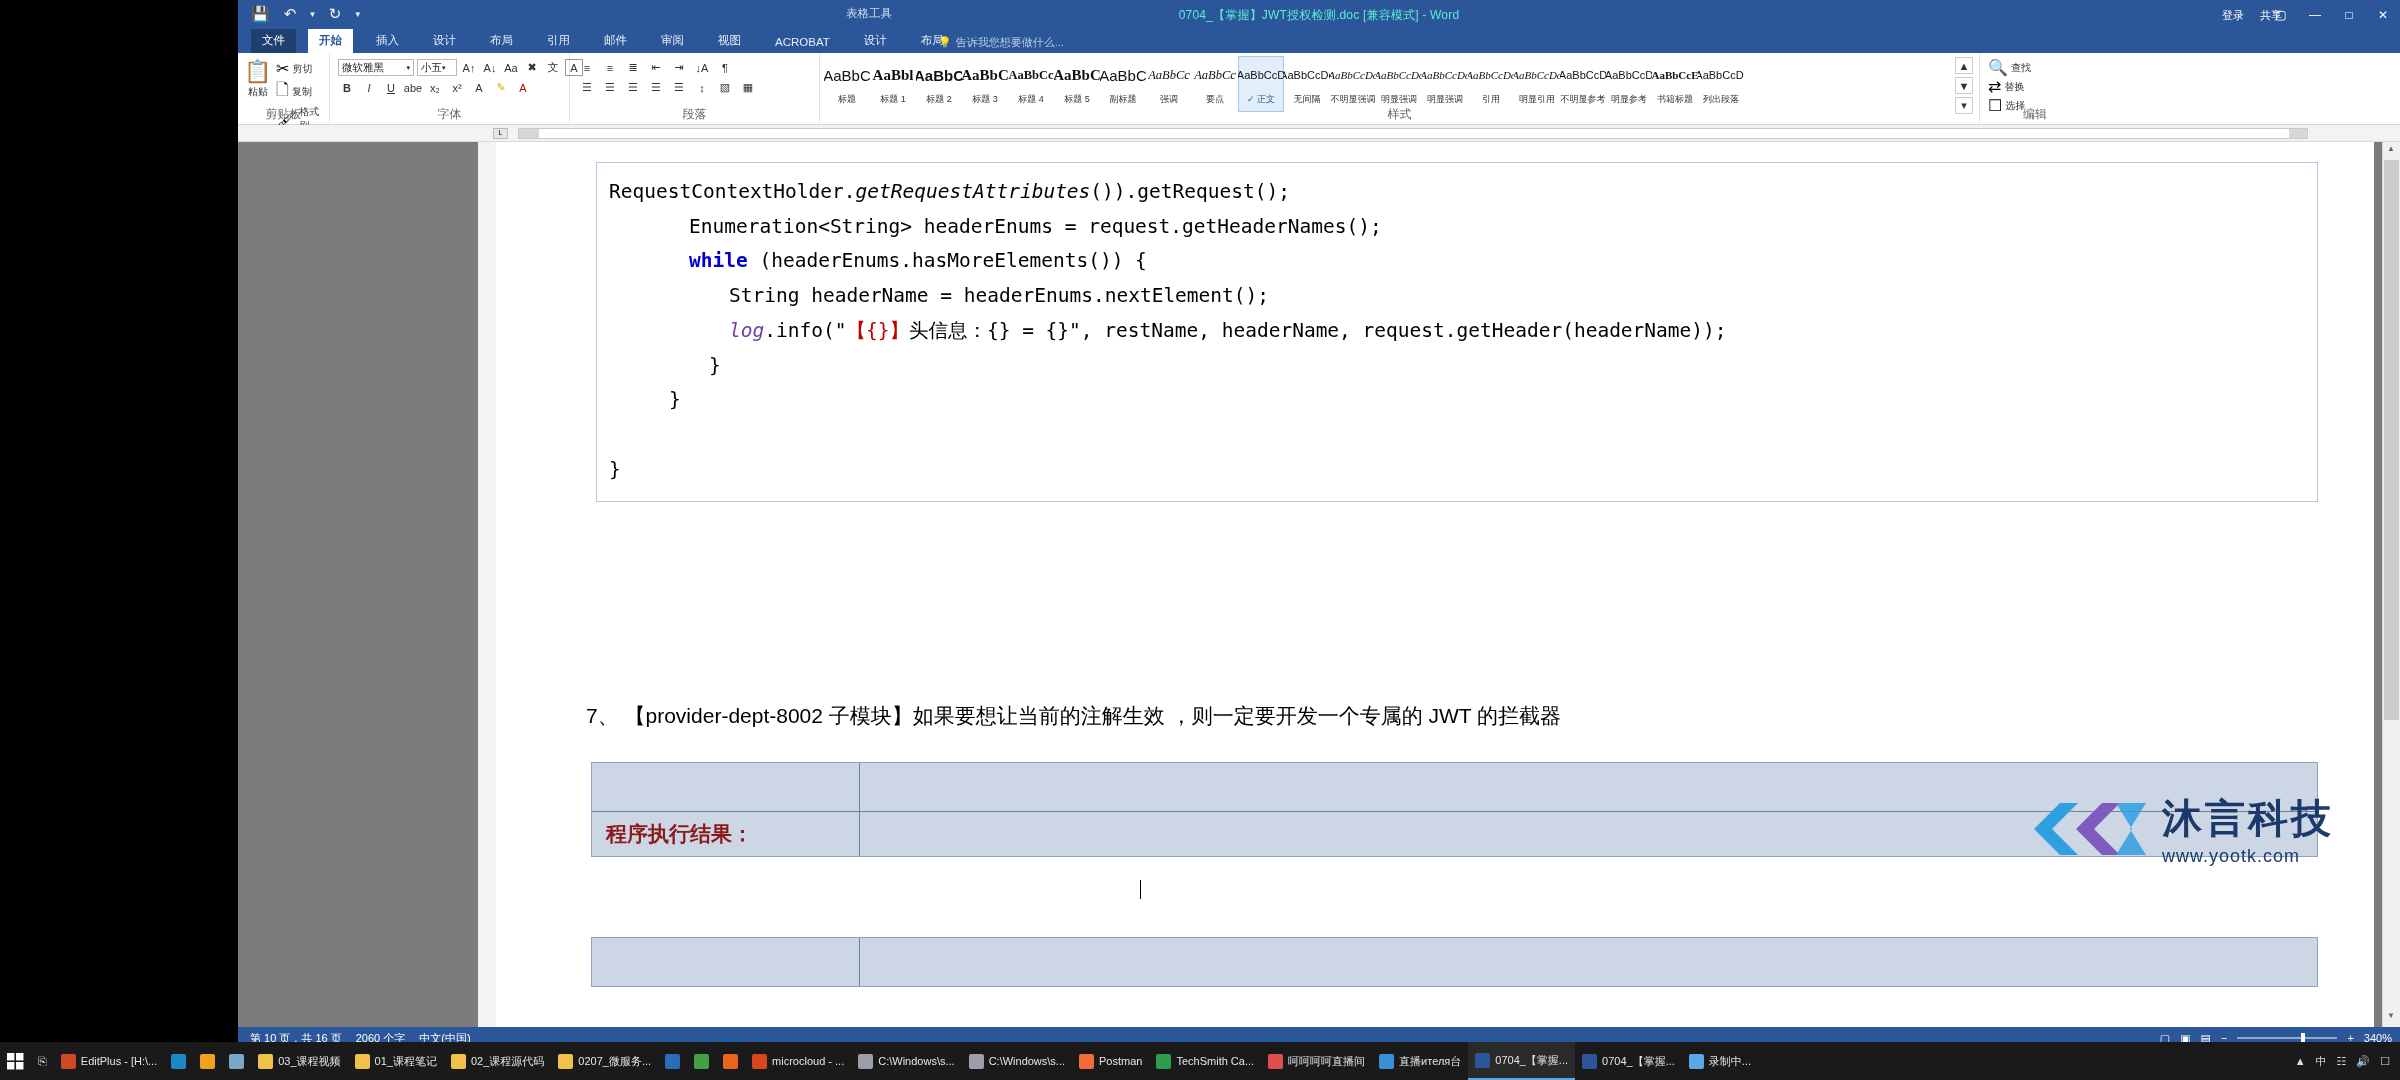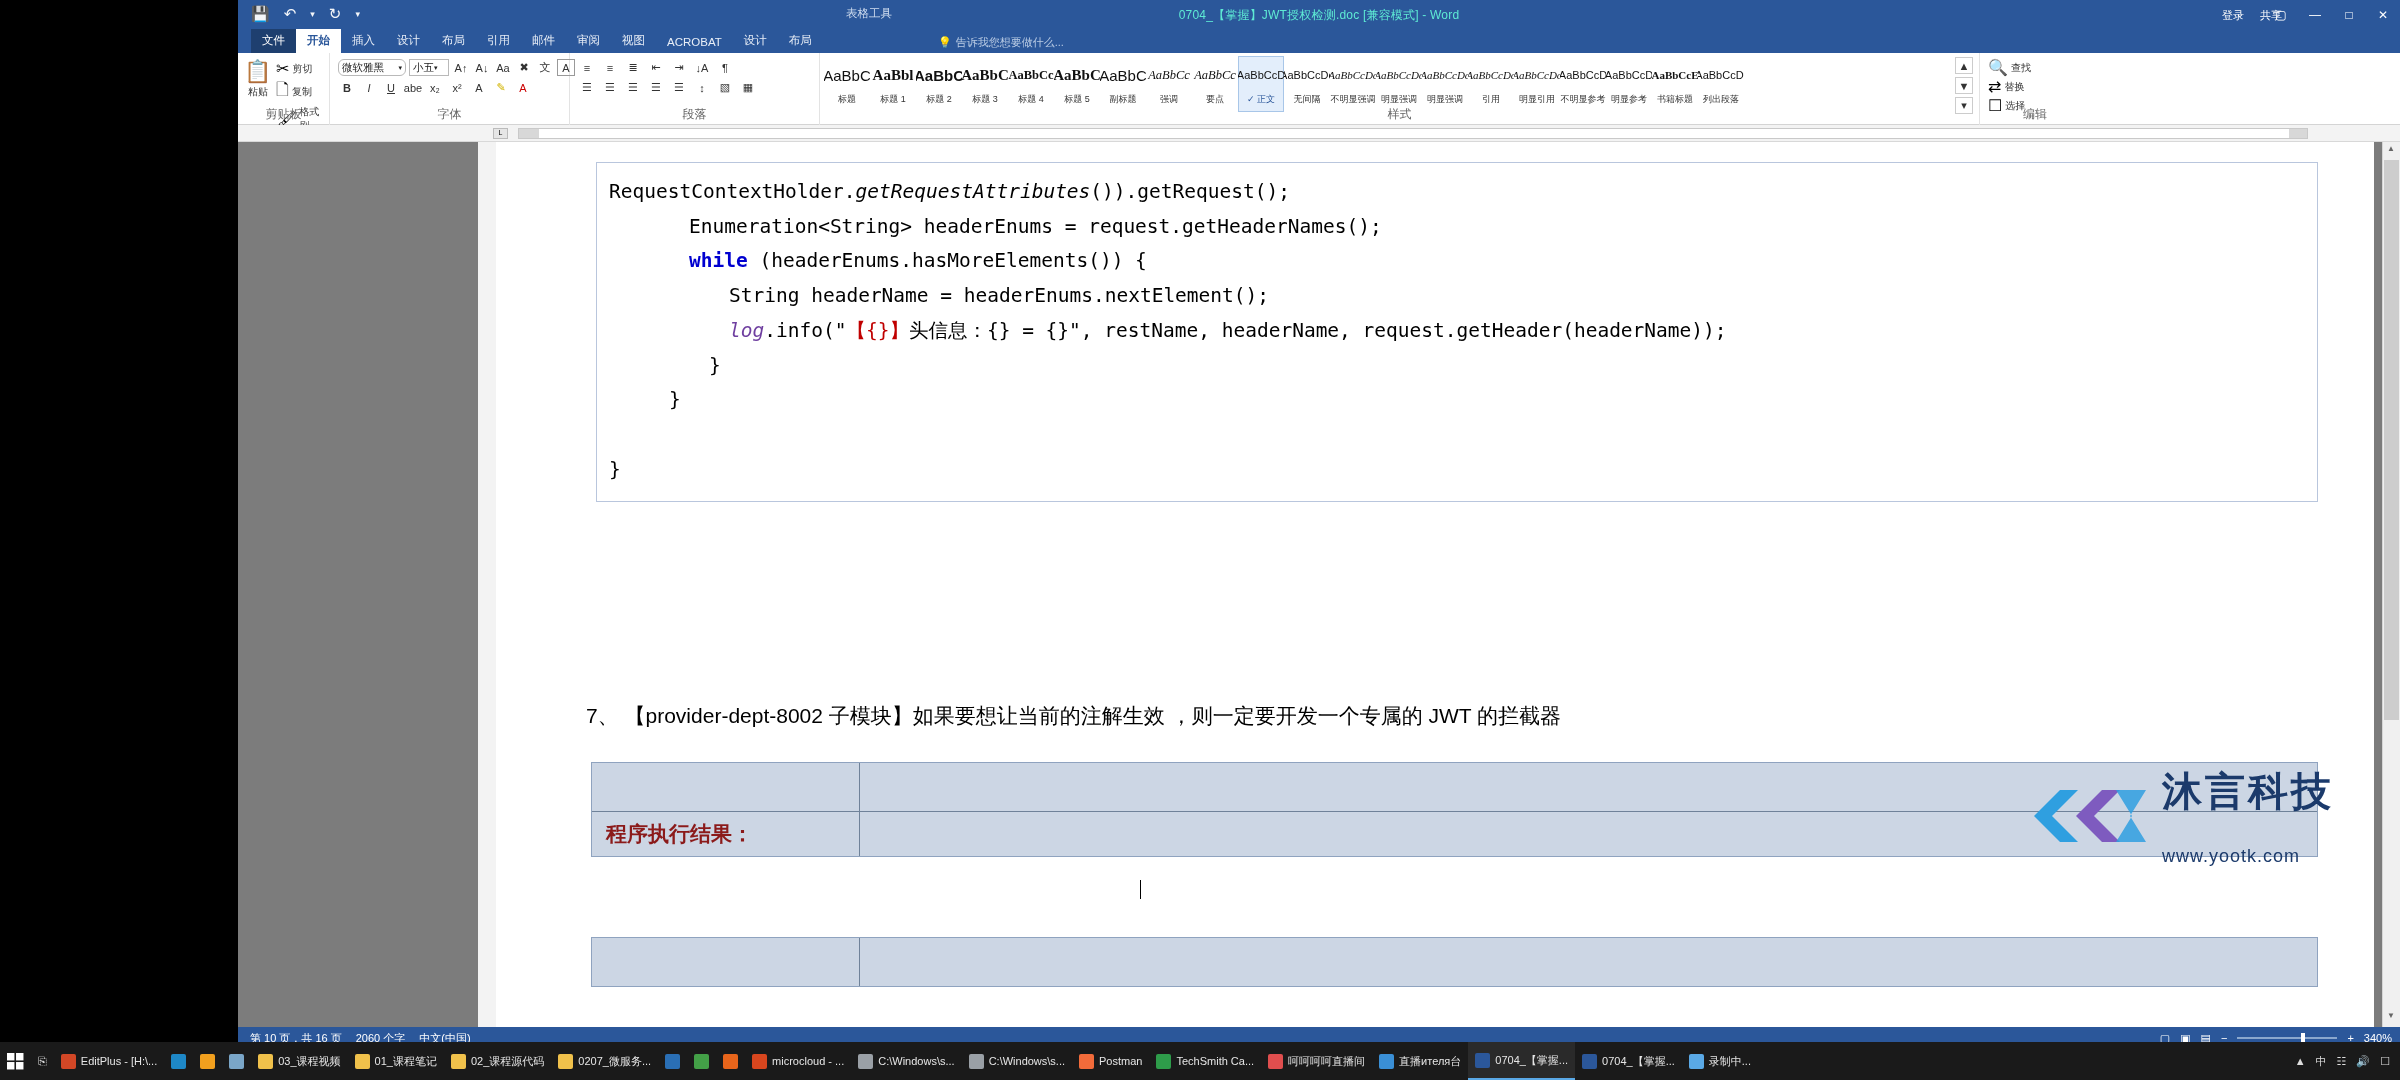--- a/index.html
+++ b/index.html
@@ -16,21 +16,21 @@
   .qat { position:absolute; left:13px; top:3px; display:flex; align-items:center; gap:14px; color:#fff; }
   .qat .ic { font-size:15px; line-height:22px; opacity:.95; }
   .tbl-tools { position:absolute; left:608px; top:6px; color:#cfdcef; font-size:11.5px; }
   .doctitle { position:absolute; left:0; right:0; top:7px; text-align:center; color:#5eead4; font-size:12px; letter-spacing:.2px; }
   .wctl { position:absolute; right:0; top:0; display:flex; height:30px; }
   .wctl div { width:34px; height:30px; display:flex; align-items:center; justify-content:center; color:#fff; font-size:12px; }
   .signin { position:absolute; right:118px; top:8px; color:#fff; font-size:11px; display:flex; gap:16px; }
 
   
   .tabsrow { position:relative; height:23px; background:#2b579a; }
-  .tabs { display:flex; align-items:flex-end; height:23px; padding-left:13px; gap:0; }
+  .tabs { display:flex; align-items:flex-end; height:23px; padding-left:13px; gap:12px; }
   .tab { color:#e8eef7; font-size:11.5px; padding:4px 11px 5px; white-space:nowrap; }
   .tab.file { background:#1e3f6f; color:#fff; }
   .tab.active { background:#fff; color:#2b579a; font-weight:bold; }
   .tellme { position:absolute; left:700px; top:5px; color:#b9cbe4; font-size:11px; display:flex; gap:4px; align-items:center;}
 
   
   .ribbon { position:relative; height:72px; background:#fff; border-bottom:1px solid #d4d4d4; }
   .grp { position:absolute; top:0; height:72px; border-right:1px solid #e3e3e3; }
   .grplab { position:absolute; bottom:2px; width:100%; text-align:center; font-size:12px; color:#666; }
   .rowbtn { display:flex; align-items:center; gap:3px; }
@@ -80,21 +80,21 @@
   .tbl .c1 { width:268px; border-right:1px solid #6f8299; padding:8px 14px; font-size:21px; font-weight:bold; color:#8b1a1a; }
   .tbl .c2 { flex:1; padding:8px 10px; font-size:12px; color:#333; }
   .tbl .blank { height:48px; }
 
   .caret { position:absolute; width:1px; height:19px; background:#000; }
 
   
   .logo { position:absolute; right:40px; bottom:160px; display:flex; align-items:center; gap:12px; }
   .logo .glyph { width:120px; height:64px; position:relative; }
   .logo .txt .cn { font-size:40px; font-weight:bold; color:#1b3a6b; letter-spacing:3px; }
-  .logo .txt .url { font-size:18px; color:#1b3a6b; letter-spacing:1px;margin-top:27px; }
+  .logo .txt .url { font-size:18px; color:#1b3a6b; letter-spacing:1px; }
 
   
   .status { position:relative; height:22px; background:#2b579a; color:#fff; font-size:11px; display:flex;
             align-items:center; }
   .status .left { margin-left:12px; display:flex; gap:14px; }
   .status .right { position:absolute; right:8px; display:flex; align-items:center; gap:10px; }
   .zoomtrack { width:100px; height:2px; background:#8aa7cd; position:relative; }
   .zoomknob { position:absolute; left:64px; top:-4px; width:4px; height:10px; background:#fff; }
 
   
@@ -174,21 +174,21 @@
           <div class="rowbtn">
               <span>🖌</span>
               <span class="mini">格式刷</span>
             </div>
         </div>
         <div class="grplab">剪贴板</div>
       </div>
 
       <div class="grp" style="left:92px; width:240px;">
         <div style="position:absolute; left:8px; top:6px; display:flex; gap:3px; align-items:center;">
-          <div class="boxy" style="width:68px; justify-content:space-between;border-radius:6px;">
+          <div class="boxy" style="width:76px; justify-content:space-between;">
             <span>微软雅黑</span>
               <span style="font-size:7px">▾</span>
           </div>
           <div class="boxy" style="width:40px; justify-content:flex-start;">
             <span>小五</span>
               <span style="font-size:7px">▾</span>
           </div>
           <div class="icobtn">A↑</div>
           <div class="icobtn">A↓</div>
           <div class="icobtn">Aa</div>

